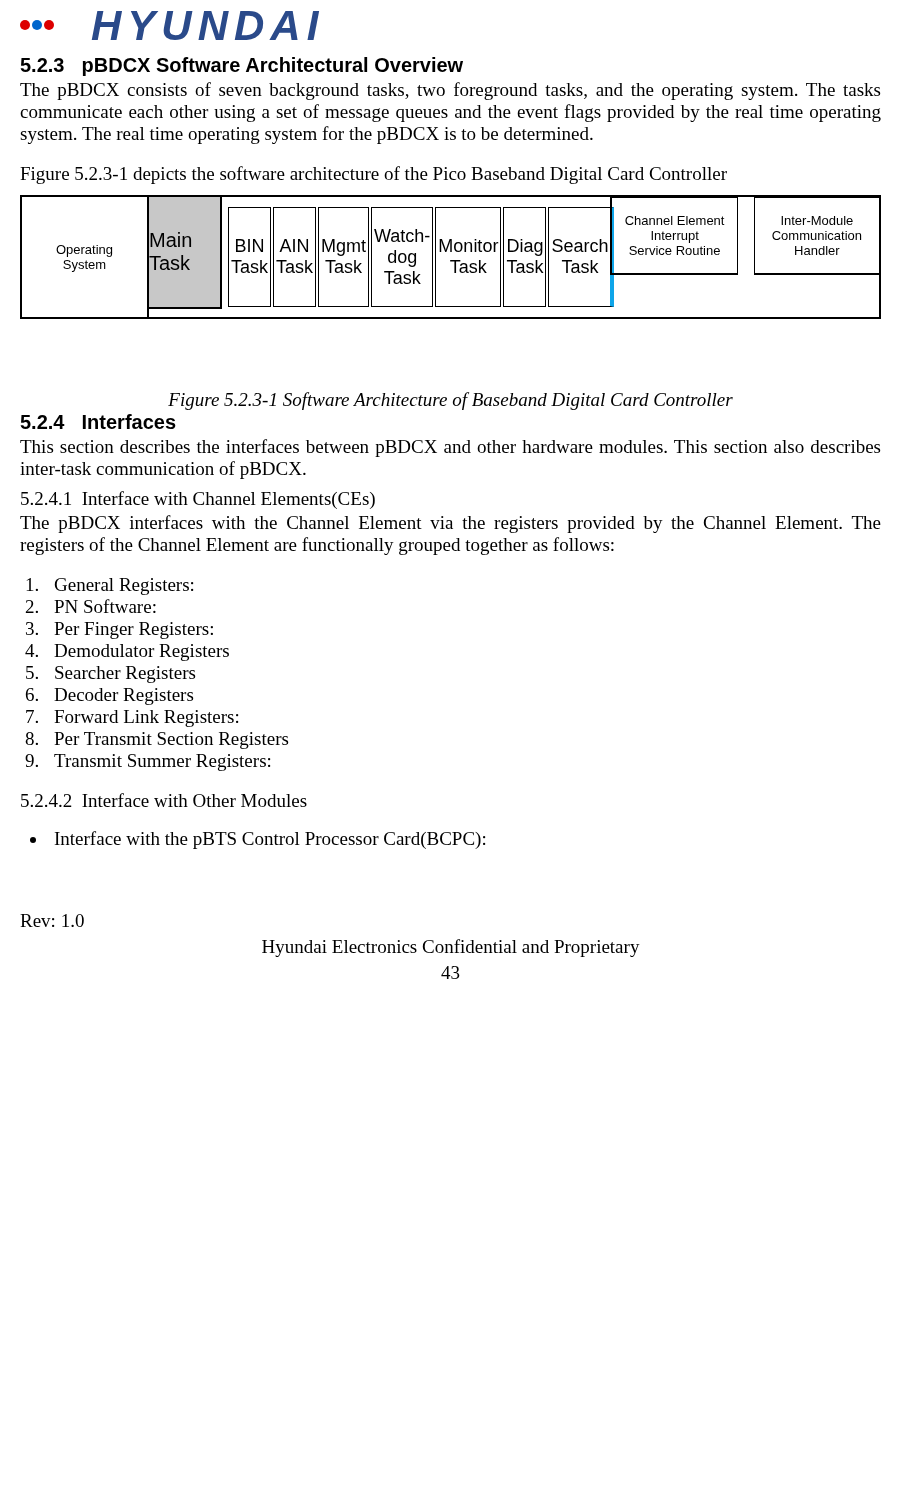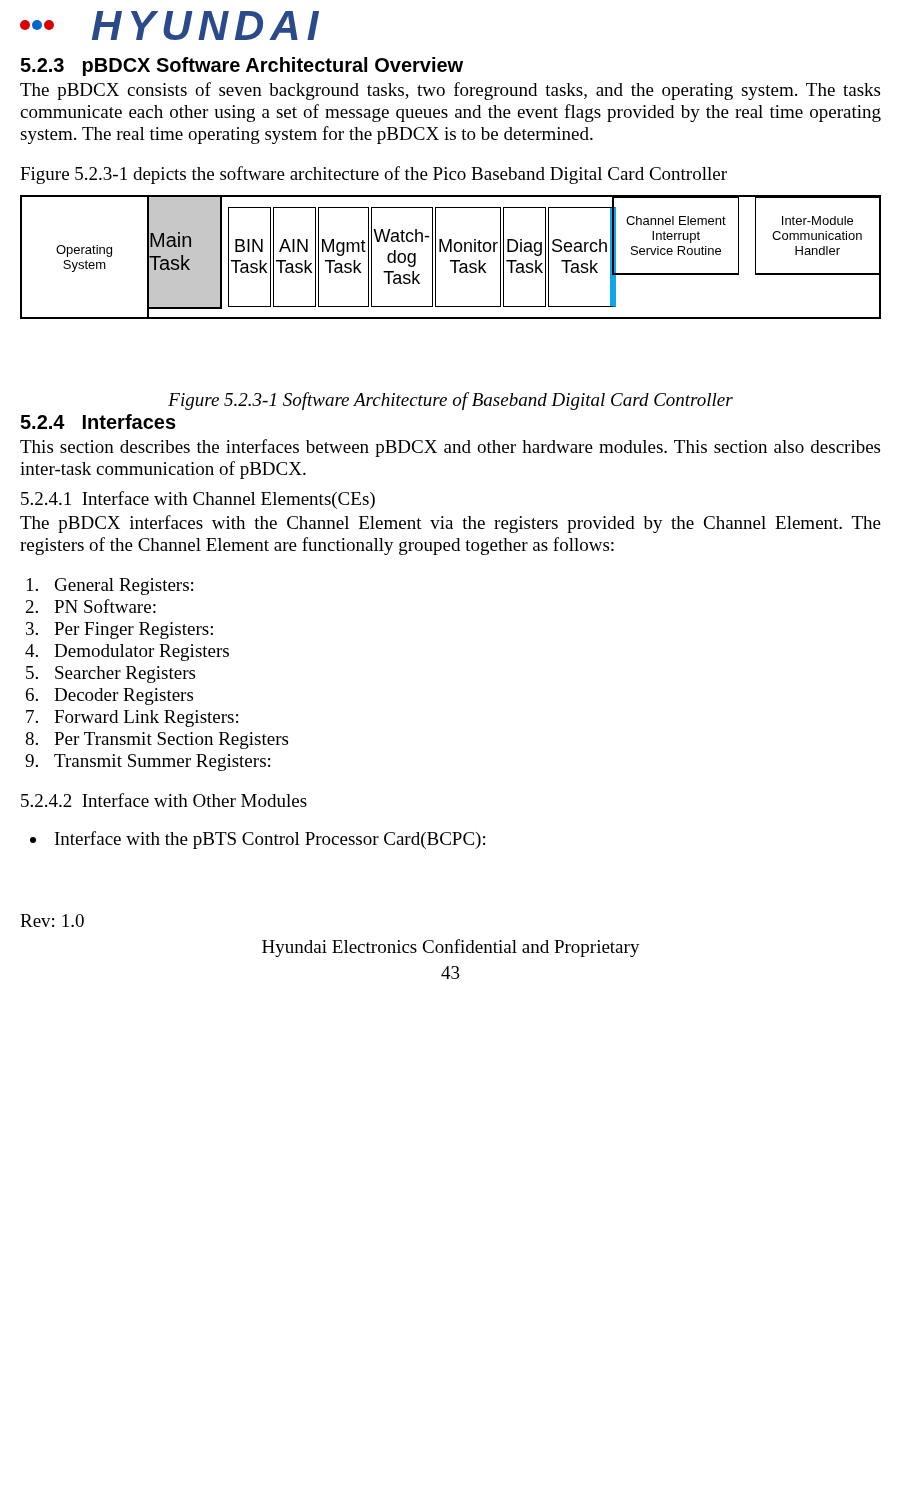--- a/index.html
+++ b/index.html
@@ -68,21 +68,21 @@
     flex:1;
     border:1px solid #000;
     margin:0 1px;
     display:flex; align-items:center; justify-content:center;
     text-align:center;
     font-family: Arial, Helvetica, sans-serif;
     font-size:18px;
     padding:2px;
   }
   .task-box:first-child{margin-left:8px;}
-  .task-box:last-child{margin-right:-2px; border-right:6px solid #0ea5e9;}
+  .task-box:last-child{margin-right:-2px; border-right:4px solid #0ea5e9;}
   .bottom-row{display:flex; height:76px;}
   .bottom-box{
     flex:1;
     border:1px solid #000;
     display:flex; align-items:center; justify-content:center;
     text-align:center;
     font-family: Arial, Helvetica, sans-serif;
     font-size:13px;
   }
   .bottom-box.left{margin:0 8px -2px -2px; border-width:1px 1px 2px 2px;}

